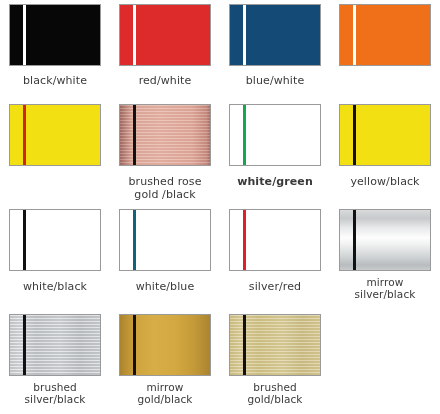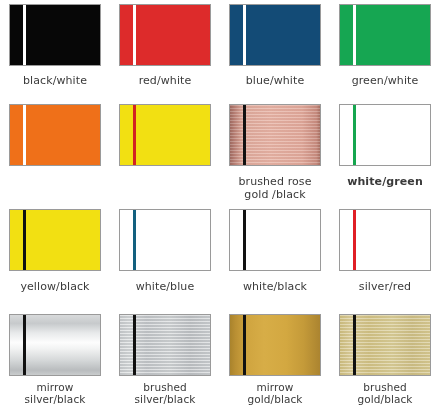--- a/index.html
+++ b/index.html
@@ -123,27 +123,20 @@
       </div>
       <div class="swatch-label" style="color: rgb(58, 58, 58);">red/white</div>
     </div>
     <div class="swatch-cell row-1">
       <div class="swatch-box" style="border-color: rgb(154, 154, 154);">
         <div class="swatch-surface" style="background: rgb(19, 75, 118);"></div>
         <div class="swatch-stripe" style="background: rgb(255, 255, 255);"></div>
       </div>
       <div class="swatch-label" style="color: rgb(58, 58, 58);">blue/white</div>
     </div>
-    <div class="swatch-cell row-1">
-      <div class="swatch-box" style="border-color: rgb(154, 154, 154);">
-        <div class="swatch-surface" style="background: rgb(22, 166, 82);"></div>
-        <div class="swatch-stripe" style="background: rgb(255, 255, 255);"></div>
-      </div>
-      <div class="swatch-label" style="color: rgb(58, 58, 58);">green/white</div>
-    </div>
     <div class="swatch-cell row-2">
       <div class="swatch-box" style="border-color: rgb(154, 154, 154);">
         <div class="swatch-surface" style="background: rgb(239, 112, 25);"></div>
         <div class="swatch-stripe" style="background: rgb(255, 255, 255);"></div>
       </div>
     </div>
     <div class="swatch-cell row-2">
       <div class="swatch-box" style="border-color: rgb(154, 154, 154);">
         <div class="swatch-surface" style="background: rgb(242, 224, 18);"></div>
         <div class="swatch-stripe" style="background: rgb(209, 35, 35);"></div>
@@ -167,30 +160,30 @@
     <div class="swatch-cell row-3">
       <div class="swatch-box" style="border-color: rgb(154, 154, 154);">
         <div class="swatch-surface" style="background: rgb(242, 224, 18);"></div>
         <div class="swatch-stripe" style="background: rgb(17, 17, 17);"></div>
       </div>
       <div class="swatch-label" style="color: rgb(58, 58, 58);">yellow/black</div>
     </div>
     <div class="swatch-cell row-3">
       <div class="swatch-box" style="border-color: rgb(154, 154, 154);">
         <div class="swatch-surface" style="background: rgb(255, 255, 255);"></div>
+        <div class="swatch-stripe" style="background: rgb(17, 17, 17);"></div>
+      </div>
+      <div class="swatch-label" style="color: rgb(58, 58, 58);">white/black</div>
+    </div>
+    <div class="swatch-cell row-3">
+      <div class="swatch-box" style="border-color: rgb(154, 154, 154);">
+        <div class="swatch-surface" style="background: rgb(255, 255, 255);"></div>
         <div class="swatch-stripe" style="background: rgb(19, 96, 127);"></div>
       </div>
       <div class="swatch-label" style="color: rgb(58, 58, 58);">white/blue</div>
-    </div>
-    <div class="swatch-cell row-3">
-      <div class="swatch-box" style="border-color: rgb(154, 154, 154);">
-        <div class="swatch-surface" style="background: rgb(255, 255, 255);"></div>
-        <div class="swatch-stripe" style="background: rgb(17, 17, 17);"></div>
-      </div>
-      <div class="swatch-label" style="color: rgb(58, 58, 58);">white/black</div>
     </div>
     <div class="swatch-cell row-3">
       <div class="swatch-box" style="border-color: rgb(154, 154, 154);">
         <div class="swatch-surface" style="background: rgb(255, 255, 255);"></div>
         <div class="swatch-stripe" style="background: rgb(224, 31, 38);"></div>
       </div>
       <div class="swatch-label" style="color: rgb(58, 58, 58);">silver/red</div>
     </div>
     <div class="swatch-cell row-metal">
       <div class="swatch-box" style="border-color: rgb(154, 154, 154);">

